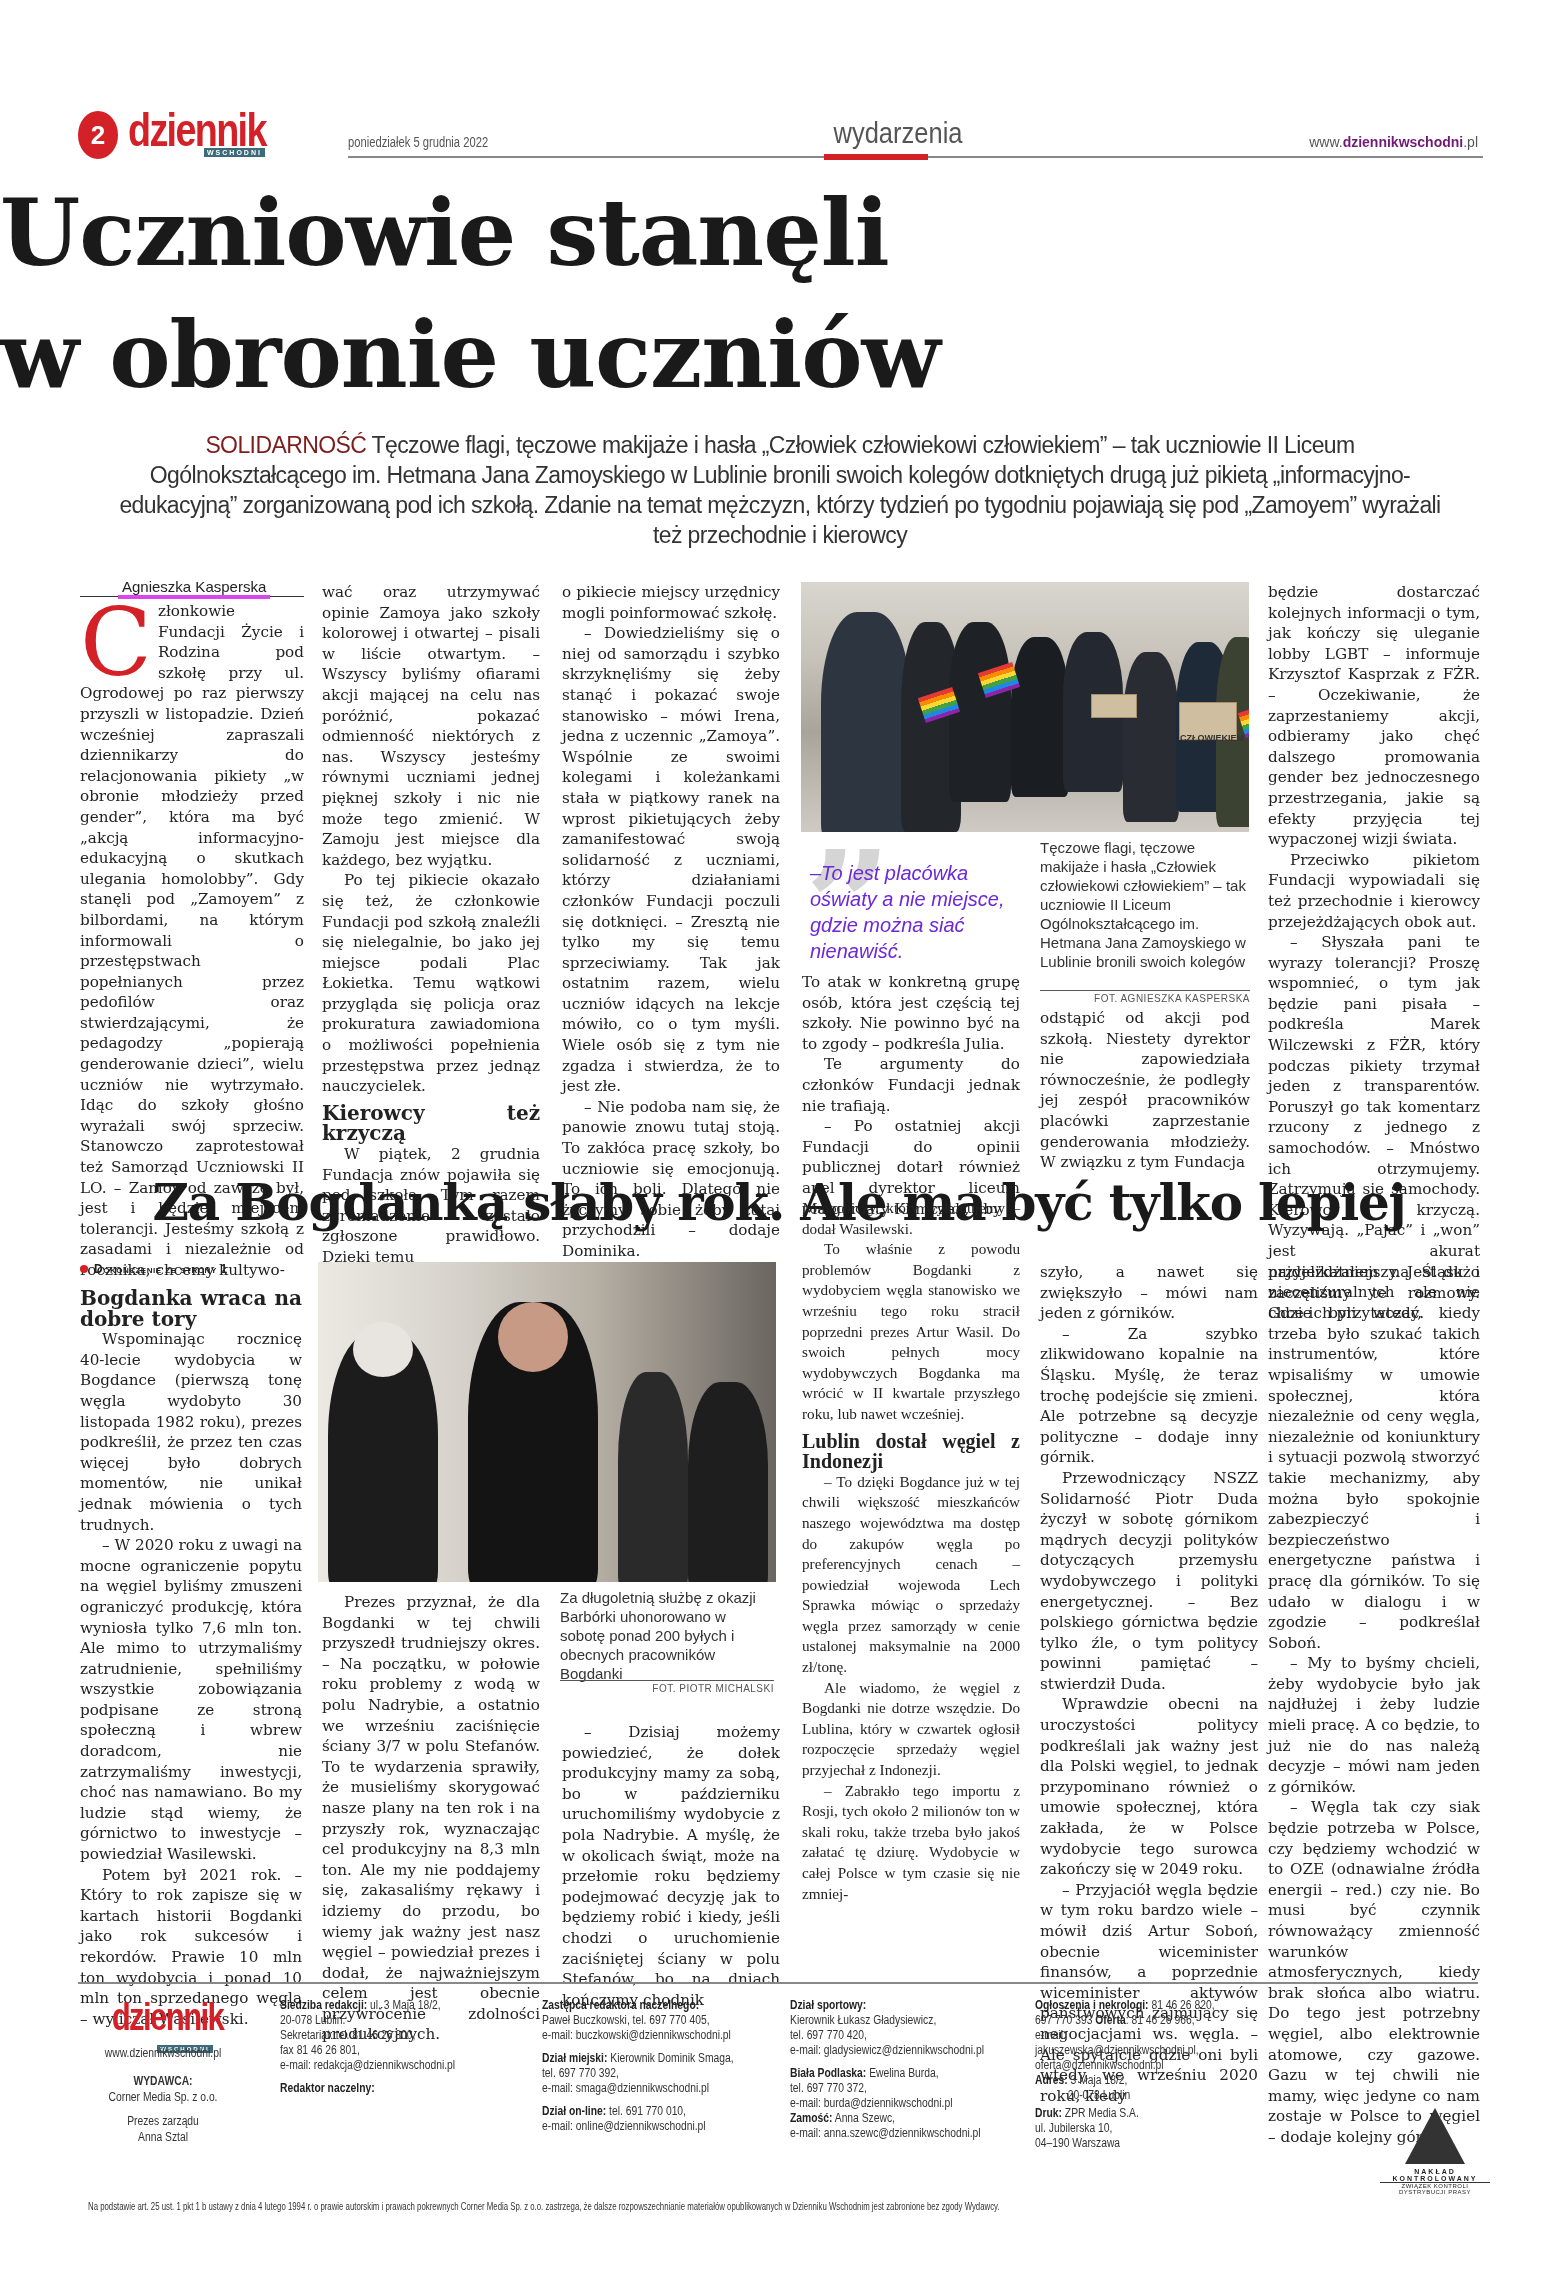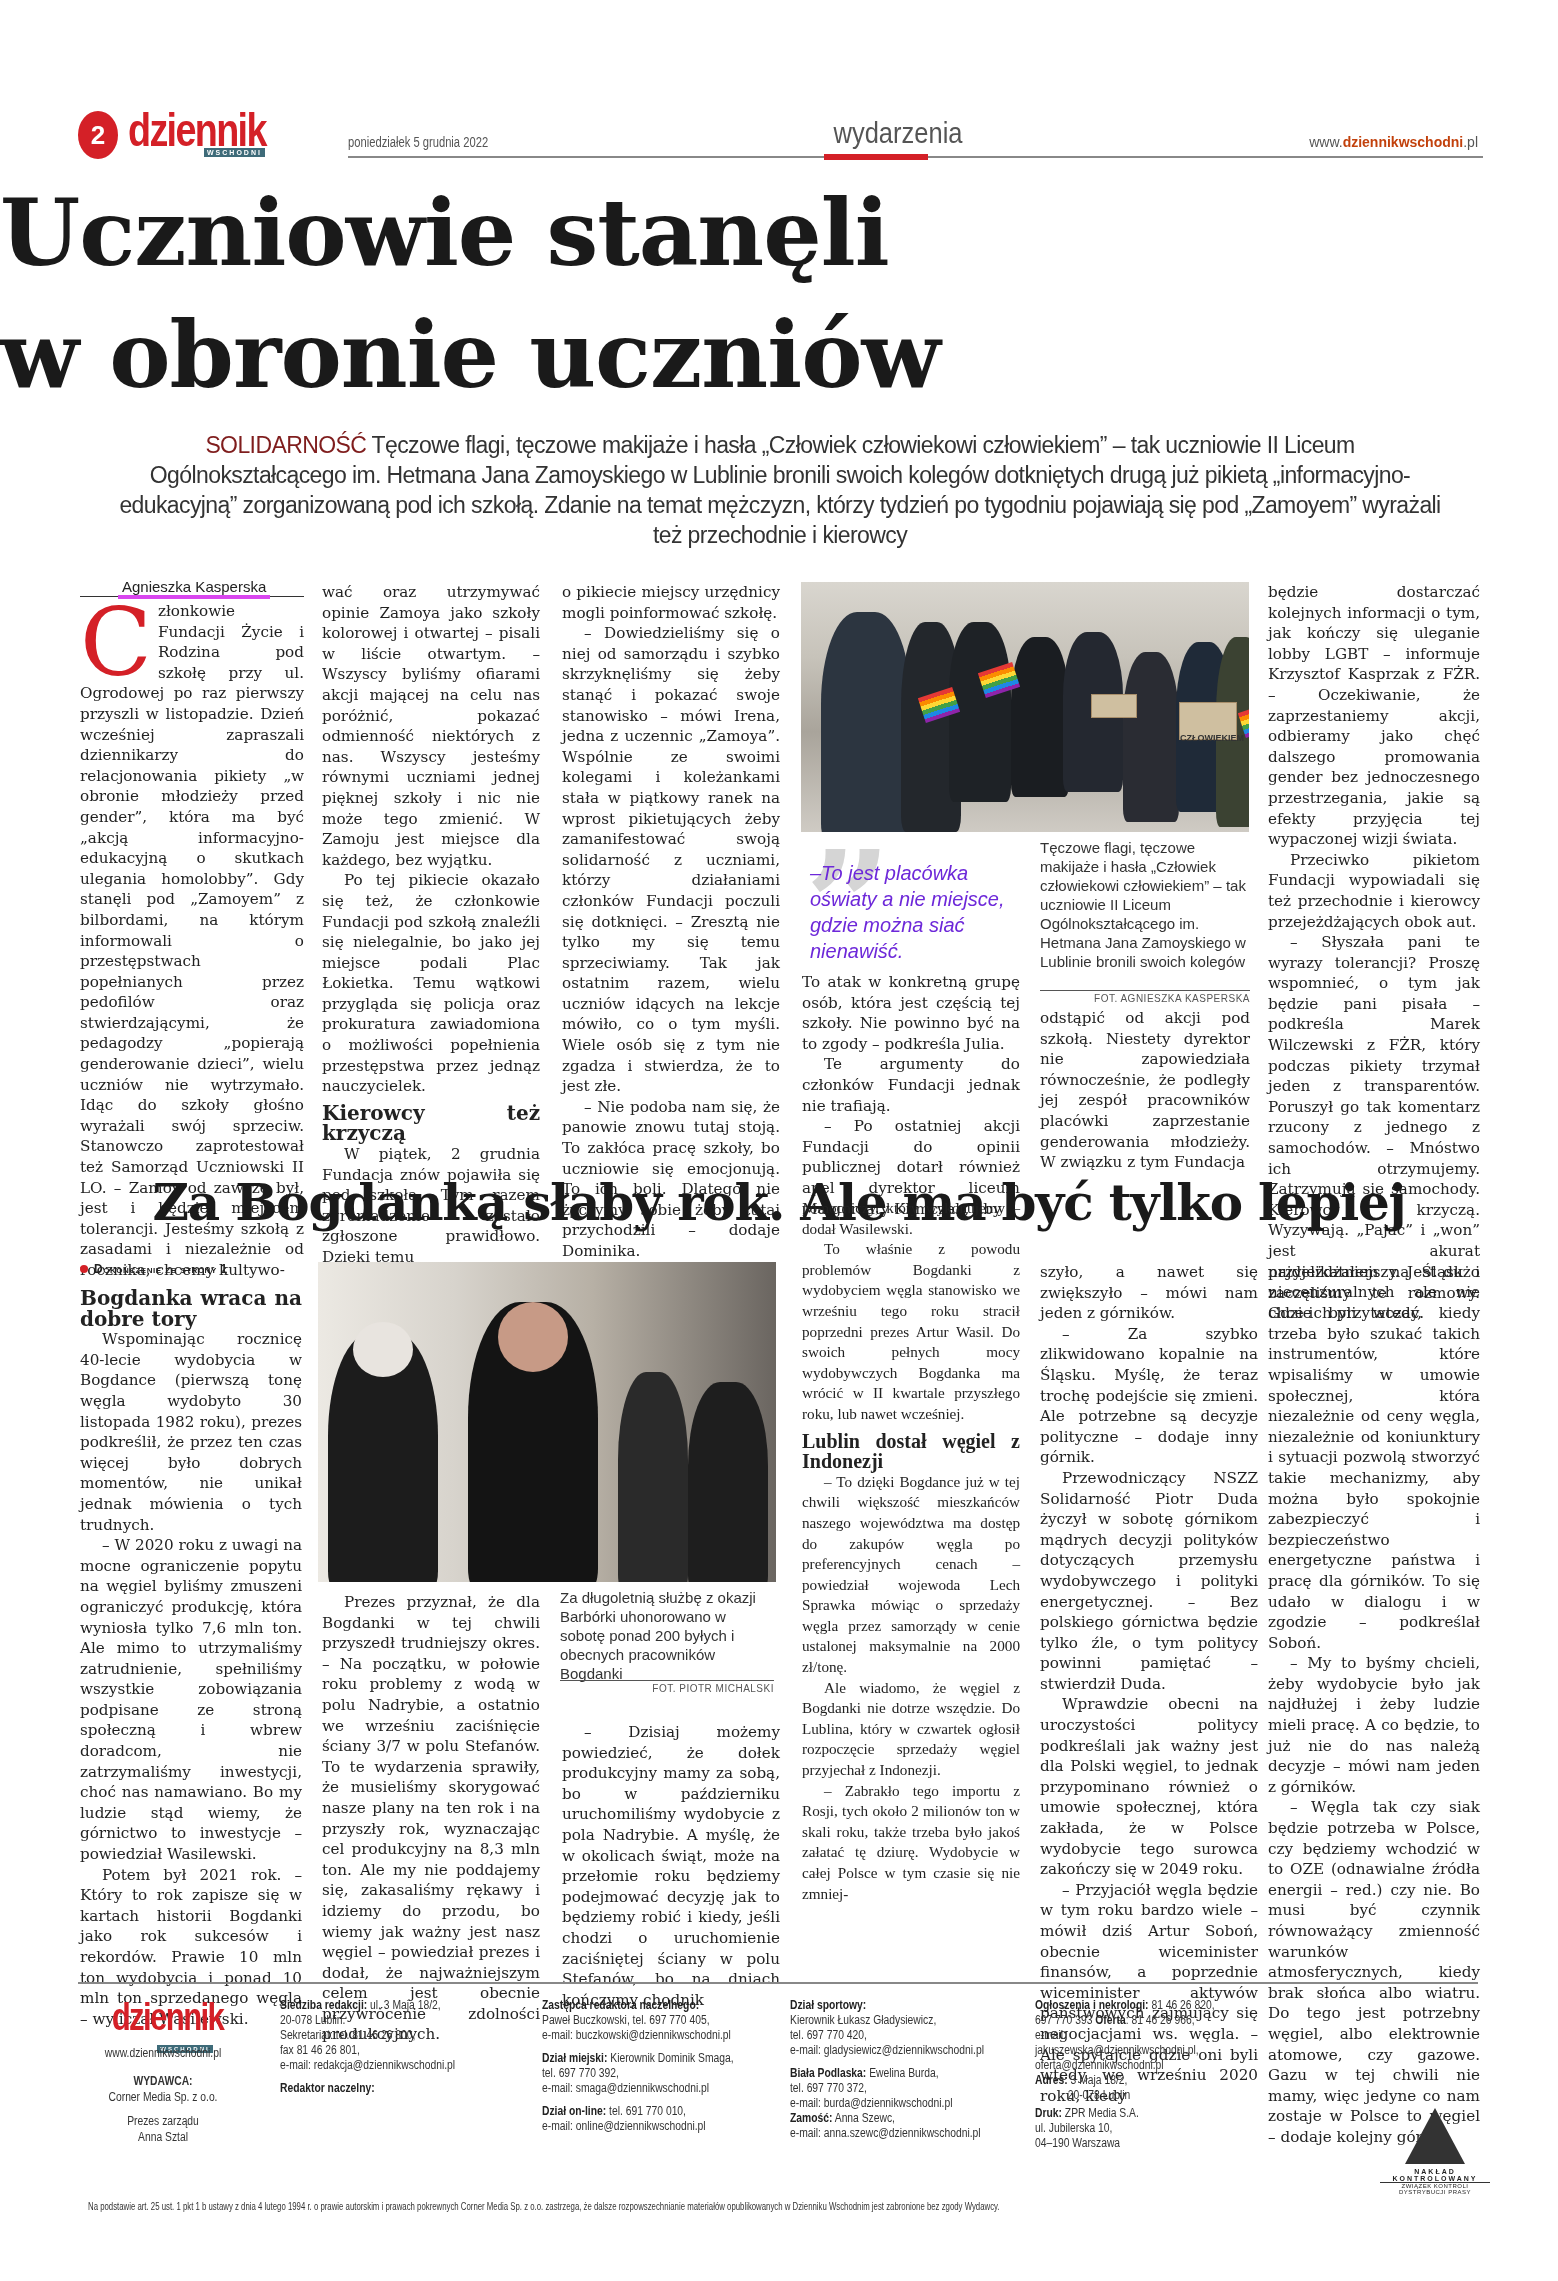--- a/index.html
+++ b/index.html
@@ -12,21 +12,21 @@
     background: #d42027; color: #fff; font: bold 26px "Liberation Sans", sans-serif; text-align: center; line-height: 48px; }
   .logo { position: absolute; left: 50px; top: 0; }
   .logo-word { font: bold 46px/44px "Liberation Sans", sans-serif; color: #d42027; letter-spacing: -2px; transform: scaleX(0.82); transform-origin: left; display:block;}
   .logo-sub { position: absolute; left: 76px; top: 40px; background: #3e6b79; color:#fff; font: bold 7px "Liberation Sans", sans-serif; letter-spacing: 2px; padding: 1px 3px; }
   .hdr-date { position: absolute; left: 270px; top: 26px; font: 14px "Liberation Sans", sans-serif; color:#555; transform: scaleX(0.8); transform-origin: left; }
   .hdr-line { position: absolute; left: 270px; top: 48px; width: 1135px; height: 2px; background: #888; }
   .hdr-section { position: absolute; left: 740px; top: 8px; width: 160px; text-align: center;
     font: 30px "Liberation Sans", sans-serif; color: #555; transform: scaleX(0.85); }
   .hdr-section-bar { position: absolute; left: 746px; top: 46px; width: 104px; height: 6px; background: #d42027; }
   .hdr-url { position: absolute; right: 0; top: 26px; font: 14px "Liberation Sans", sans-serif; color:#555; }
-  .hdr-url b { color: #c2410c; }
+  .hdr-url b { color: #701a75; }
 
   
   .h1 { position: absolute; left: 0; width: 1558px; font-family: "DejaVu Serif", serif;
     font-weight: bold; color: #1a1a1a; letter-spacing: -1px; }
   .h1.main1 { top: 178px; font-size: 92px; line-height: 110px; }
   .h1.main2 { top: 300px; font-size: 92px; line-height: 110px; }
   .lead { position: absolute; left: 110px; top: 430px; width: 1340px; text-align: center;
     font: 23px/30px "Liberation Sans", sans-serif; color: #333; letter-spacing: -0.6px; }
   .lead .kicker { color: #7f1d1d; font-weight: normal; }
 

